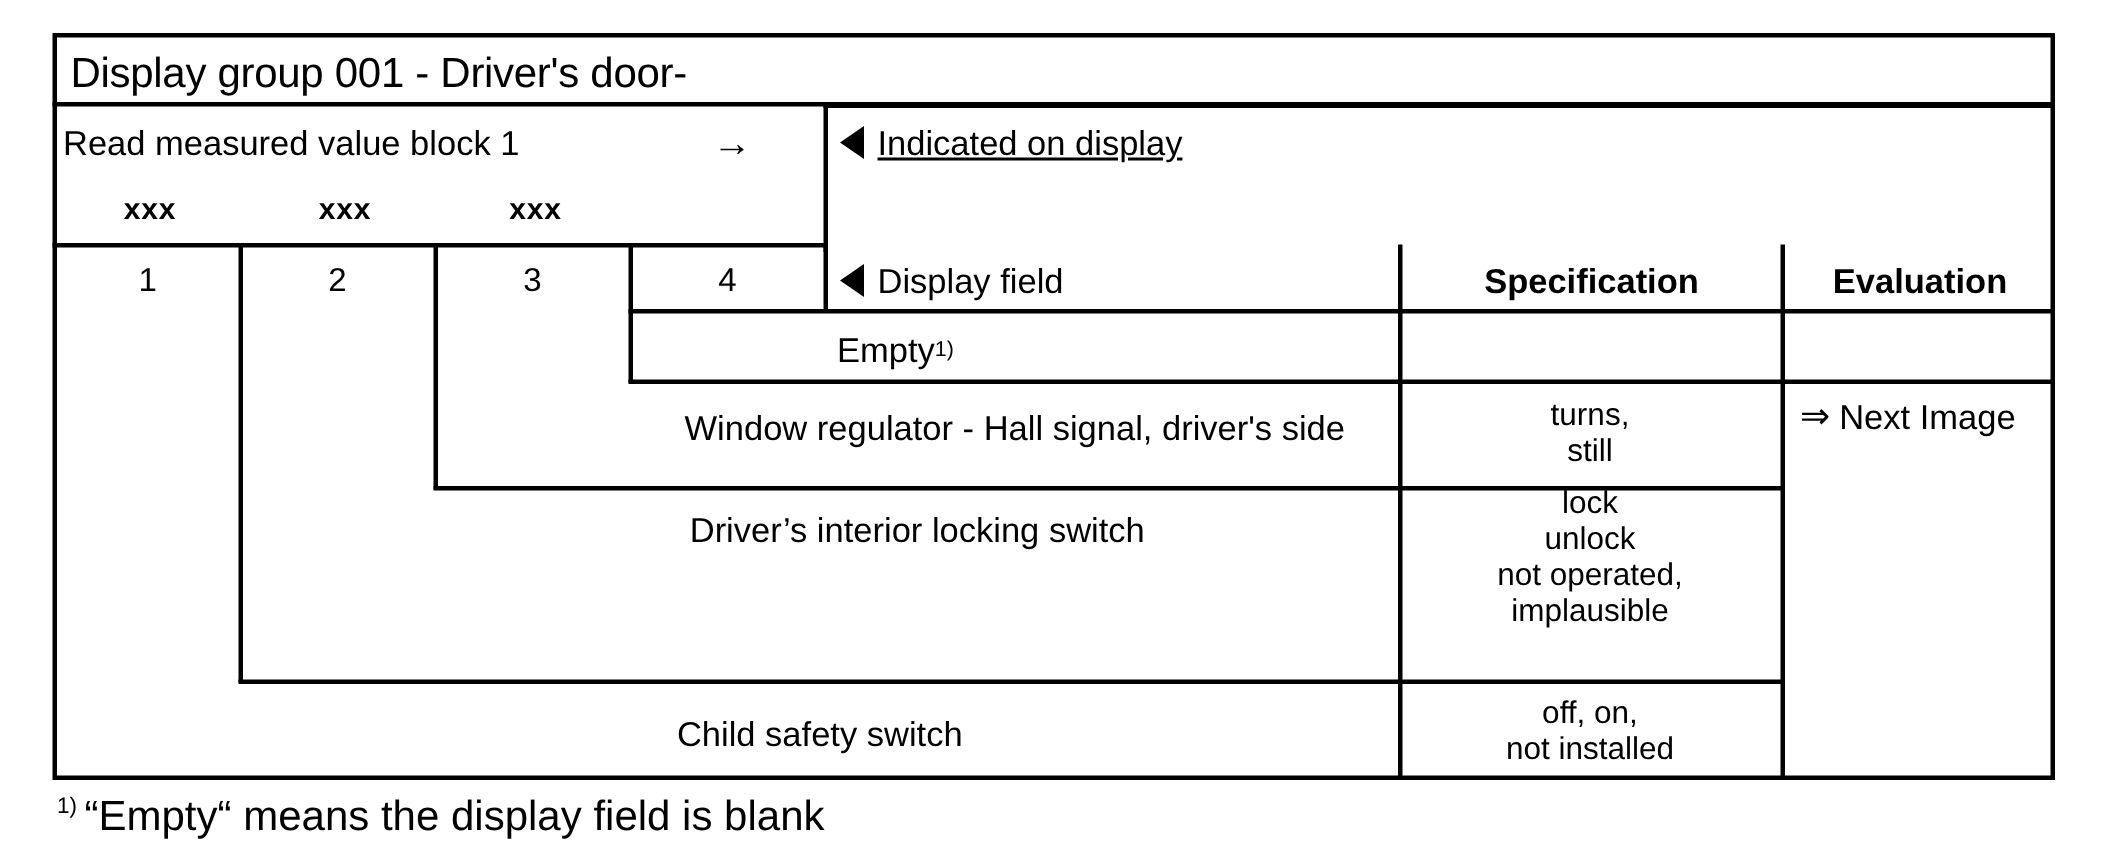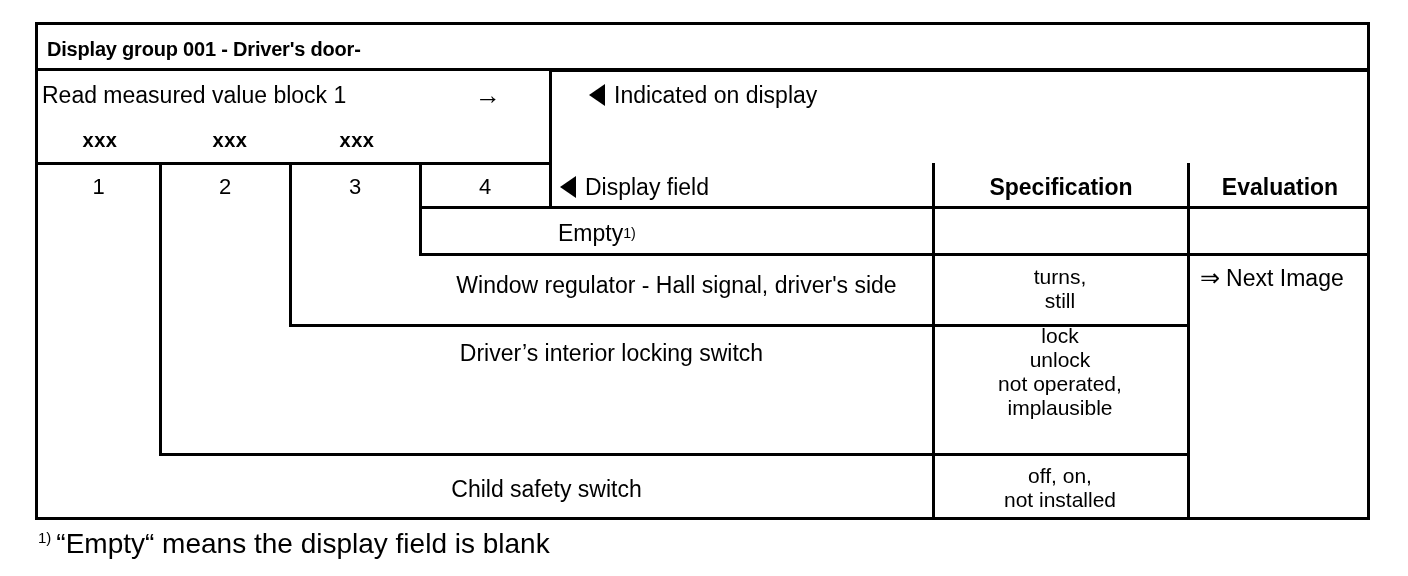--- a/index.html
+++ b/index.html
@@ -61,22 +61,22 @@
   .cell.left   { justify-content: flex-start; }
   .cell.stack  {
     display: flex;
     flex-direction: column;
     justify-content: center;
     align-items: center;
     text-align: center;
   }
 
   .title-text {
-    font-size: 20px;
-    font-weight: bold;
+    font-size: 28px;
+    font-weight: normal;
     letter-spacing: -0.2px;
     text-align: center;
   }
   .body-text   { font-size: 23px; }
   .num-text    { font-size: 22px; }
   .xxx-text    { font-size: 20px; font-weight: bold; letter-spacing: 0.5px; }
   .head-bold   { font-size: 23px; font-weight: bold; }
   .spec-text   { font-size: 21px; }
   .foot-text   { font-size: 28px; text-align: center; }
 
@@ -124,21 +124,21 @@
   <div class="h-rule" style="left:35px; top:68px; width:1335px;"></div>
 
   <div class="cell left title-text" style="left:47px; top:30px; width:900px; height:38px;">Display group 001 - Driver's door-</div>
 
   <div class="cell left body-text" style="left:42px; top:78px; width:420px; height:34px;">Read measured value block 1</div>
 
   <div class="cell center arrow-r" style="left:468px; top:78px; width:40px; height:34px;">→</div>
 
   <div class="v-rule" style="left:549px; top:70px; height:98px;"></div>
 
-  <div class="cell left body-text" style="left:589px; top:78px; width:420px; height:34px;">
+  <div class="cell left body-text" style="left:560px; top:78px; width:420px; height:34px;text-decoration:underline;">
     <span class="tri-left"></span>
     <span>Indicated on display</span>
   </div>
 
   <div class="h-rule thin" style="left:549px; top:70px; width:821px;"></div>
 
   <div class="cell center xxx-text" style="left:40px; top:126px; width:120px; height:28px;">xxx</div>
   <div class="cell center xxx-text" style="left:170px; top:126px; width:120px; height:28px;">xxx</div>
   <div class="cell center xxx-text" style="left:297px; top:126px; width:120px; height:28px;">xxx</div>
 

